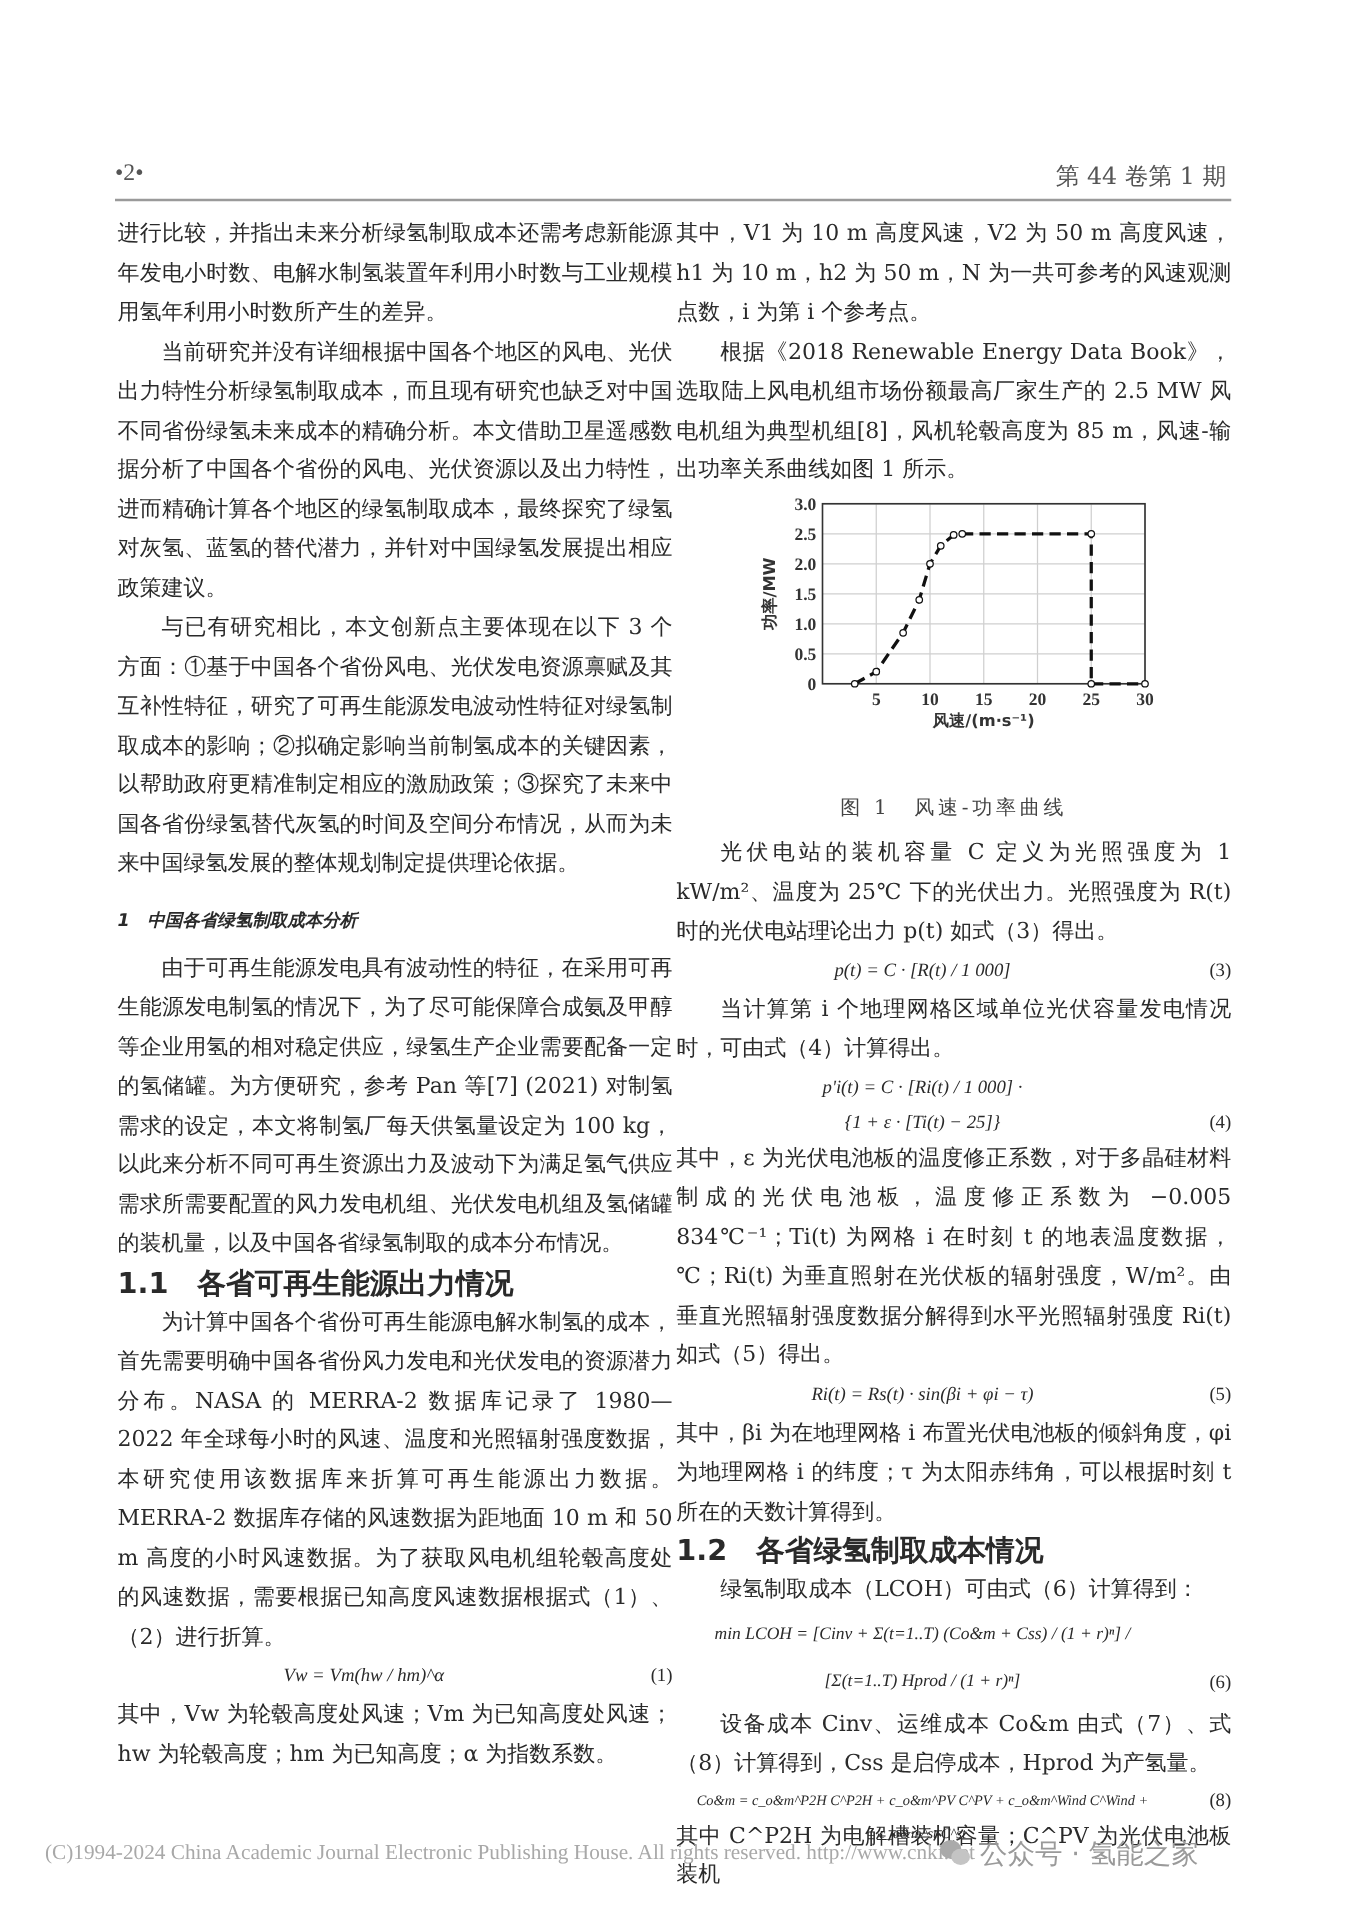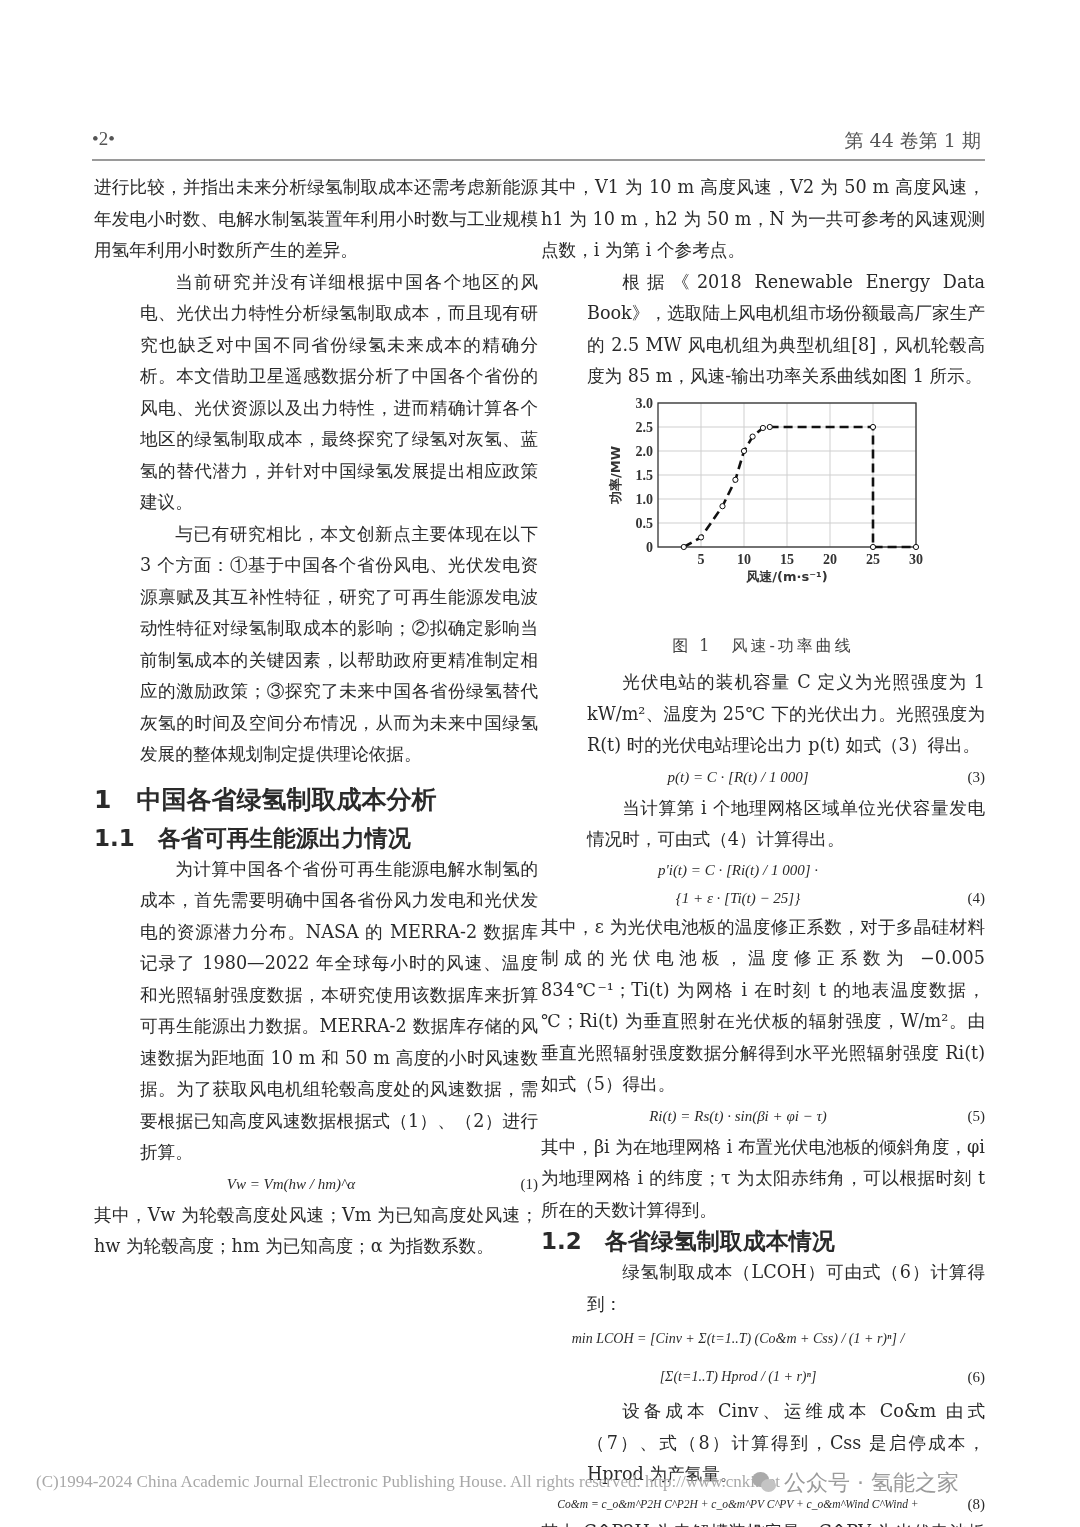--- a/index.html
+++ b/index.html
@@ -7,22 +7,22 @@
          font-family:"DejaVu Serif", "Liberation Serif", serif; color:#2a2a2a; }
   .hdr { position:absolute; top:128px; left:92px; width:893px; height:30px; font-size:19px; color:#555; }
   .hdr .pg { position:absolute; left:0; top:0; font-family:"Liberation Serif", serif; }
   .hdr .jn { position:absolute; left:0; right:0; top:0; text-align:center; letter-spacing:2px; }
   .hdr .vol { position:absolute; right:4px; top:0; }
   .hdr-rule { position:absolute; top:159px; left:92px; width:893px; height:2px; background:#9a9a9a; }
   .col { position:absolute; top:172px; width:444px; font-size:17.6px; line-height:31.5px; }
   .col.left { left:94px; }
   .col.right { left:541px; }
   .p { margin:0; text-align:justify; text-justify:inter-character; }
-  .ind { text-indent:2em;margin-left:46px; }
-  .h1 { font-family:"DejaVu Sans", sans-serif; font-size:25px; font-weight:bold; margin:14px 0 8px 0; line-height:30px; }
+  .ind { text-indent:2em; }
+  .h1 { font-family:"DejaVu Sans", sans-serif; font-size:14px; font-weight:bold; margin:14px 0 8px 0; line-height:30px;font-style:italic; }
   .h2 { font-family:"DejaVu Sans", sans-serif; font-size:23px; font-weight:bold; margin:0; line-height:31px; }
   .eq { font-family:"Liberation Serif", serif; font-style:italic; font-size:15px; position:relative; height:31px; line-height:31px; }
   .eq .body { position:absolute; left:0; right:50px; text-align:center; }
   .eq .num { position:absolute; right:0; font-style:normal; }
   .eq.tall { height:38px; line-height:38px; }
   .fig { position:relative; height:235px; }
   .fig svg { position:absolute; left:0; top:0; }
   .caption { text-align:center; font-size:16px; letter-spacing:3px; margin:2px 0 6px 0; color:#444; }
   .footer { position:absolute; top:1472px; left:36px; font-family:"Liberation Serif", serif; font-size:17px; color:#a8a8a8; }
   .wm { position:absolute; top:1468px; left:752px; font-family:"DejaVu Sans", sans-serif; font-size:22px; color:#9a9a9a; display:flex; align-items:center; gap:6px; }
@@ -36,20 +36,21 @@
   <span class="pg">•2•</span>
   <span class="vol">第 44 卷第 1 期</span>
 </div>
 <div class="hdr-rule"></div>
 
 <div class="col left">
   <p class="p">进行比较，并指出未来分析绿氢制取成本还需考虑新能源年发电小时数、电解水制氢装置年利用小时数与工业规模用氢年利用小时数所产生的差异。</p>
   <p class="p ind">当前研究并没有详细根据中国各个地区的风电、光伏出力特性分析绿氢制取成本，而且现有研究也缺乏对中国不同省份绿氢未来成本的精确分析。本文借助卫星遥感数据分析了中国各个省份的风电、光伏资源以及出力特性，进而精确计算各个地区的绿氢制取成本，最终探究了绿氢对灰氢、蓝氢的替代潜力，并针对中国绿氢发展提出相应政策建议。</p>
   <p class="p ind">与已有研究相比，本文创新点主要体现在以下 3 个方面：①基于中国各个省份风电、光伏发电资源禀赋及其互补性特征，研究了可再生能源发电波动性特征对绿氢制取成本的影响；②拟确定影响当前制氢成本的关键因素，以帮助政府更精准制定相应的激励政策；③探究了未来中国各省份绿氢替代灰氢的时间及空间分布情况，从而为未来中国绿氢发展的整体规划制定提供理论依据。</p>
   <div class="h1">1　中国各省绿氢制取成本分析</div>
+  <p class="p ind">由于可再生能源发电具有波动性的特征，在采用可再生能源发电制氢的情况下，为了尽可能保障合成氨及甲醇等企业用氢的相对稳定供应，绿氢生产企业需要配备一定的氢储罐。为方便研究，参考 Pan 等[7] (2021) 对制氢需求的设定，本文将制氢厂每天供氢量设定为 100 kg，以此来分析不同可再生资源出力及波动下为满足氢气供应需求所需要配置的风力发电机组、光伏发电机组及氢储罐的装机量，以及中国各省绿氢制取的成本分布情况。</p>
   <div class="h2">1.1　各省可再生能源出力情况</div>
   <p class="p ind">为计算中国各个省份可再生能源电解水制氢的成本，首先需要明确中国各省份风力发电和光伏发电的资源潜力分布。NASA 的 MERRA-2 数据库记录了 1980—2022 年全球每小时的风速、温度和光照辐射强度数据，本研究使用该数据库来折算可再生能源出力数据。MERRA-2 数据库存储的风速数据为距地面 10 m 和 50 m 高度的小时风速数据。为了获取风电机组轮毂高度处的风速数据，需要根据已知高度风速数据根据式（1）、（2）进行折算。</p>
   <div class="eq">
     <span class="body">Vw = Vm(hw / hm)^α</span>
     <span class="num">(1)</span>
   </div>
   <p class="p">其中，Vw 为轮毂高度处风速；Vm 为已知高度处风速；hw 为轮毂高度；hm 为已知高度；α 为指数系数。</p>
 </div>
 
 <div class="col right">

